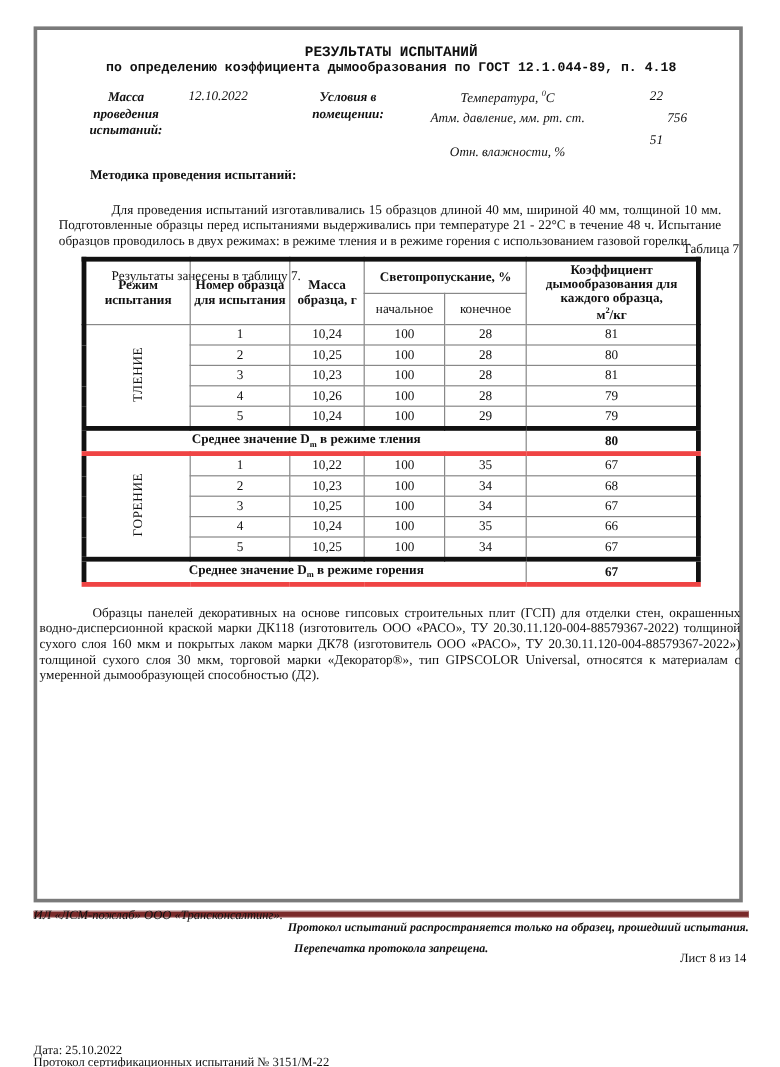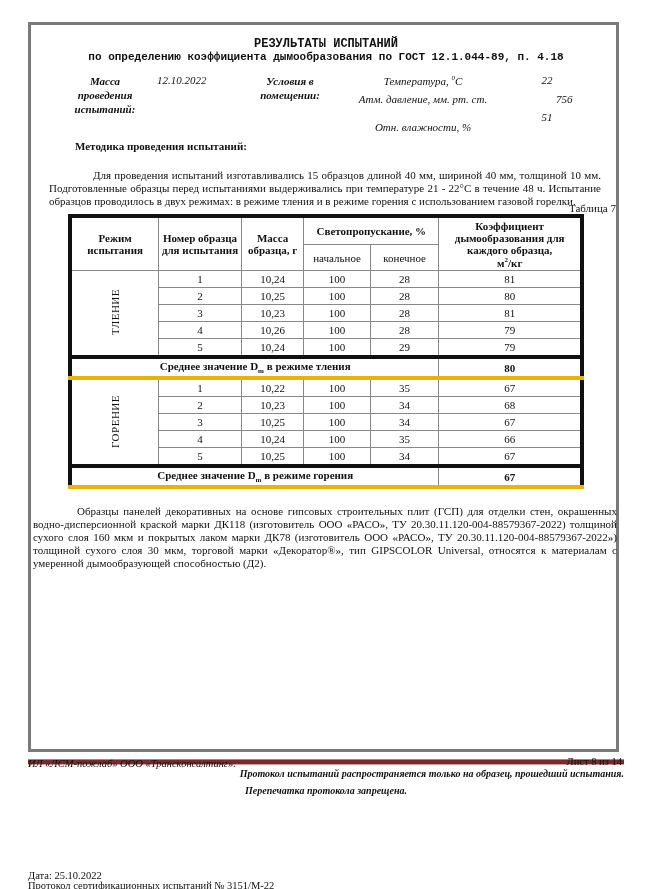--- a/index.html
+++ b/index.html
@@ -18,21 +18,21 @@
   .methodics p { margin: 16px; text-indent: 44px; }
   .mhead { position: absolute; left: 75px; top: 140px; font-weight: bold; font-size: 11px; }
   .tablecap { position: absolute; right: 34px; top: 202px; font-size: 11px; }
   table.res { position: absolute; left: 68px; top: 214px; width: 516px; border-collapse: collapse;
               border: 4px solid #111; font-size: 11px; }
   table.res td, table.res th { border: 1px solid #888; text-align: center; padding: 0; }
   table.res th { font-weight: bold; }
   table.res .hrow1 th { height: 26px; }
   table.res .hrow2 th, table.res .hrow2 td { height: 25px; font-weight: normal; }
   table.res .drow td { height: 16px; }
-  table.res .avg td { height: 17px; font-weight: bold; border-top: 4px solid #111; border-bottom: 4px solid #eab308; }
+  table.res .avg td { height: 17px; font-weight: bold; border-top: 4px solid #111; border-bottom: 4px solid #ef4444; }
   .mode { writing-mode: vertical-rl; transform: rotate(180deg); font-size: 11px; letter-spacing: 0.5px; }
   .conclusion { position: absolute; left: 33px; top: 505px; width: 584px; font-size: 11px; line-height: 13px; text-align: justify; }
   .conclusion p { margin: 0; text-indent: 44px; }
   .footnote { position: absolute; left: 28px; width: 596px; text-align: center; font-style: italic; font-weight: bold; font-size: 10px; }
   .foot { position: absolute; font-size: 10.5px; }
   sub, sup { font-size: 7px; }
 </style>
 </head>
 <body>
 
@@ -54,20 +54,21 @@
 <div class="info" style="left:348px; top:74px; width:150px; text-align:center;"><span>Температура, </span><sup>0</sup><span>С</span></div>
 <div class="info" style="left:535px; top:74px; width:24px; text-align:center;">22</div>
 <div class="info" style="left:340px; top:93px; width:166px; text-align:center;">Атм. давление, мм. рт. ст.</div>
 <div class="info" style="left:556px; top:93px; width:24px; ">756</div>
 <div class="info" style="left:348px; top:111px; width:150px; text-align:center;margin-top:10px;">Отн. влажности, %</div>
 <div class="info" style="left:535px; top:111px; width:24px; text-align:center;">51</div>
 
 <div class="mhead">Методика проведения испытаний:</div>
 <div class="methodics" style="top:153px;">
   <p>Для проведения испытаний изготавливались 15 образцов длиной 40 мм, шириной 40 мм, толщиной 10 мм. Подготовленные образцы перед испытаниями выдерживались при температуре 21 - 22°С в течение 48 ч. Испытание образцов проводилось в двух режимах: в режиме тления и в режиме горения с использованием газовой горелки.</p>
+  <p>Результаты занесены в таблицу 7.</p>
 </div>
 
 <div class="tablecap">Таблица 7</div>
 
 <table class="res">
   <colgroup>
     <col style="width:88px">
       <col style="width:82px">
       <col style="width:62px">
       <col style="width:66px">
@@ -172,15 +173,15 @@
 </table>
 
 <div class="conclusion">
   <p>Образцы панелей декоративных на основе гипсовых строительных плит (ГСП) для отделки стен, окрашенных водно-дисперсионной краской марки ДК118 (изготовитель ООО «РАСО», ТУ 20.30.11.120-004-88579367-2022) толщиной сухого слоя 160 мкм и покрытых лаком марки ДК78 (изготовитель ООО «РАСО», ТУ 20.30.11.120-004-88579367-2022») толщиной сухого слоя 30 мкм, торговой марки «Декоратор®», тип GIPSCOLOR Universal, относятся к материалам с умеренной дымообразующей способностью (Д2).</p>
 </div>
 
 <div class="redline"></div>
 <div class="footnote" style="top:768px;text-align:right;">Протокол испытаний распространяется только на образец, прошедший испытания.</div>
 <div class="footnote" style="top:785px;">Перепечатка протокола запрещена.</div>
 <div class="foot" style="left:28px; top:758px;font-style:italic;">ИЛ «ЛСМ-пожлаб» ООО «Трансконсалтинг».</div>
-<div class="foot" style="right:28px; top:756px;">Лист 8 из 14</div>
+<div class="foot" style="right:28px; top:794px;">Лист 8 из 14</div>
 <div class="foot" style="left:28px; top:836px;margin-top:44px;">Протокол сертификационных испытаний № 3151/М-22</div>
 <div class="foot" style="left:28px; top:870px;">Дата: 25.10.2022</div>
 
 </body></html>

